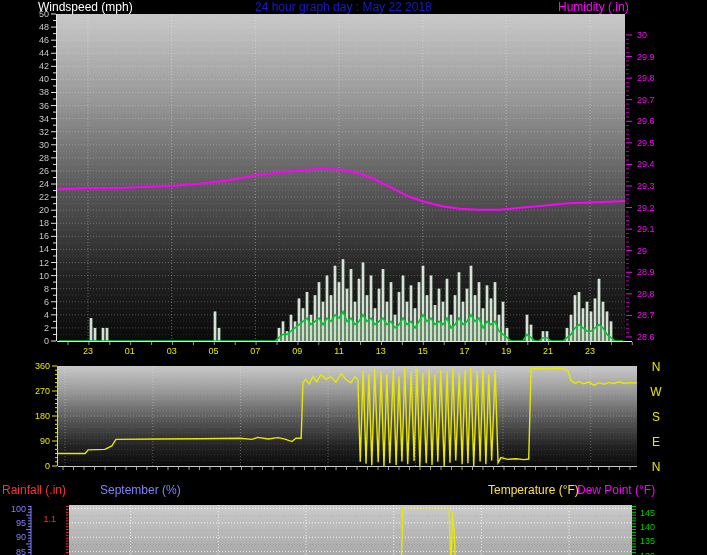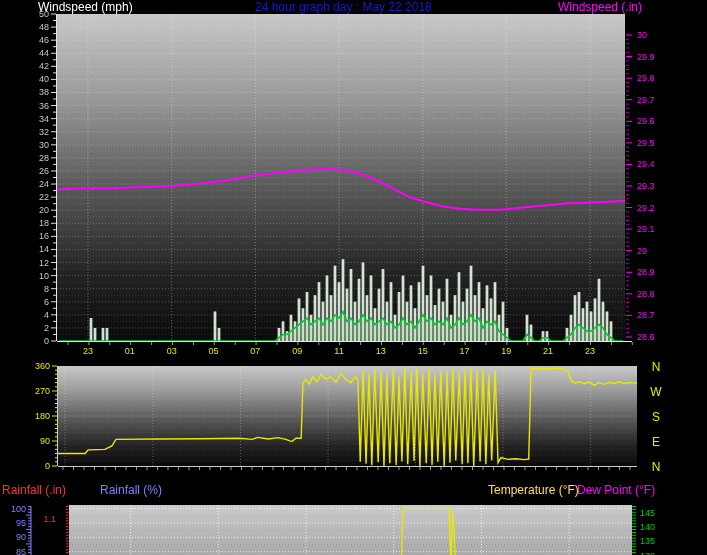--- a/index.html
+++ b/index.html
@@ -8,21 +8,21 @@
   .lbl{position:absolute;font-size:12px;line-height:14px;white-space:nowrap;}
   #gfx{position:absolute;left:0;top:0;}
 </style>
 </head>
 <body>
 
 <div id="screen">
 
   <div class="lbl" id="hdr-wind" style="left:38px;top:0;color:#fff">Windspeed (mph)</div>
   <div class="lbl" id="hdr-title" style="left:255px;top:0;color:#1a1acc">24 hour graph day : May 22 2018</div>
-  <div class="lbl" id="hdr-baro" style="left:558px;top:0;color:#ff00ff">Windspeed (.in)</div>
+  <div class="lbl" id="hdr-baro" style="left:558px;top:0;color:#ff00ff">Humidity (.in)</div>
 
   <svg id="gfx" width="707" height="555">
       <defs>
         <linearGradient id="gdark" x1="0" y1="0" x2="0" y2="1">
           <stop offset="0" stop-color="#c8c8c8"></stop>
           <stop offset="0.25" stop-color="#9a9a9a"></stop>
           <stop offset="0.55" stop-color="#555555"></stop>
           <stop offset="0.8" stop-color="#222222"></stop>
           <stop offset="1" stop-color="#0a0a0a"></stop>
         </linearGradient>
@@ -676,16 +676,16 @@
         <g>
           <text x="640" y="515.5" fill="#00cc00" text-anchor="start" font-size="9" font-family="Liberation Sans, sans-serif">145</text>
           <text x="640" y="529.9" fill="#00cc00" text-anchor="start" font-size="9" font-family="Liberation Sans, sans-serif">140</text>
           <text x="640" y="544.3" fill="#00cc00" text-anchor="start" font-size="9" font-family="Liberation Sans, sans-serif">135</text>
           <text x="640" y="558.7" fill="#00cc00" text-anchor="start" font-size="9" font-family="Liberation Sans, sans-serif">130</text>
         </g>
       </g>
     </svg>
 
   <div class="lbl" style="left:2px;top:483px;color:#ff3030">Rainfall (.in)</div>
-  <div class="lbl" style="left:100px;top:483px;color:#8080ff">Rainfall (%)</div>
+  <div class="lbl" style="left:100px;top:483px;color:#8080ff">September (%)</div>
   <div class="lbl" style="left:488px;top:483px;color:#fde047">Temperature (°F)</div>
   <div class="lbl" style="left:577px;top:483px;color:#ff00ff">Dew Point (°F)</div>
 </div>
 
 </body></html>

